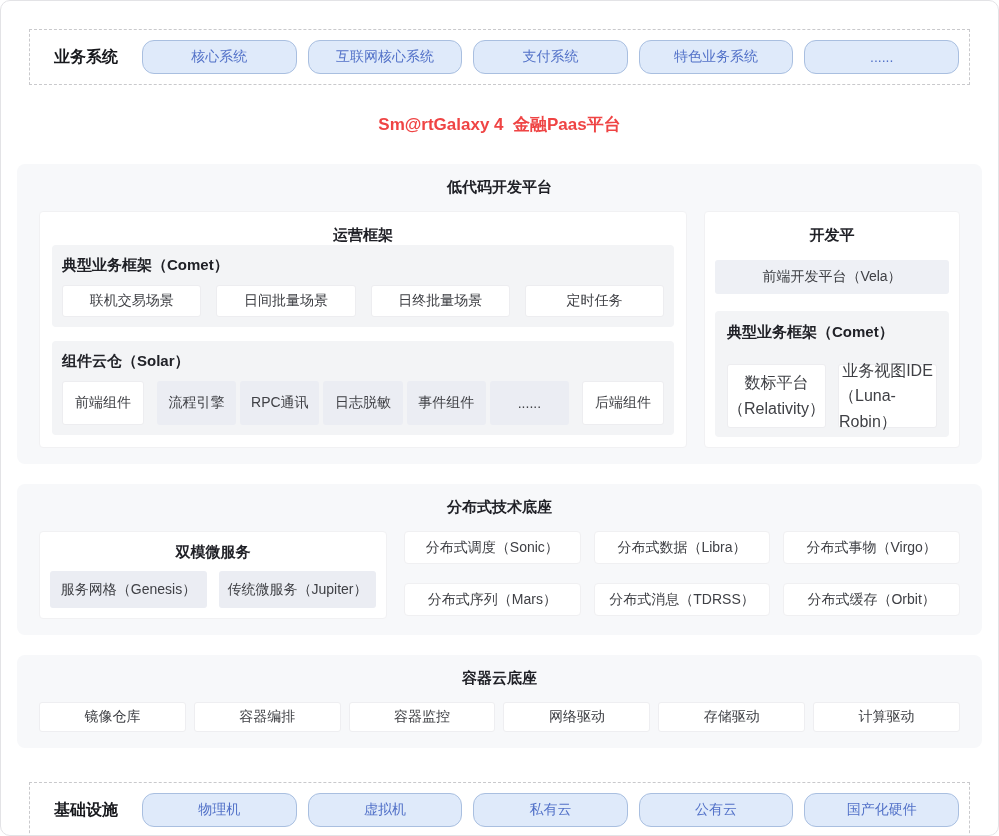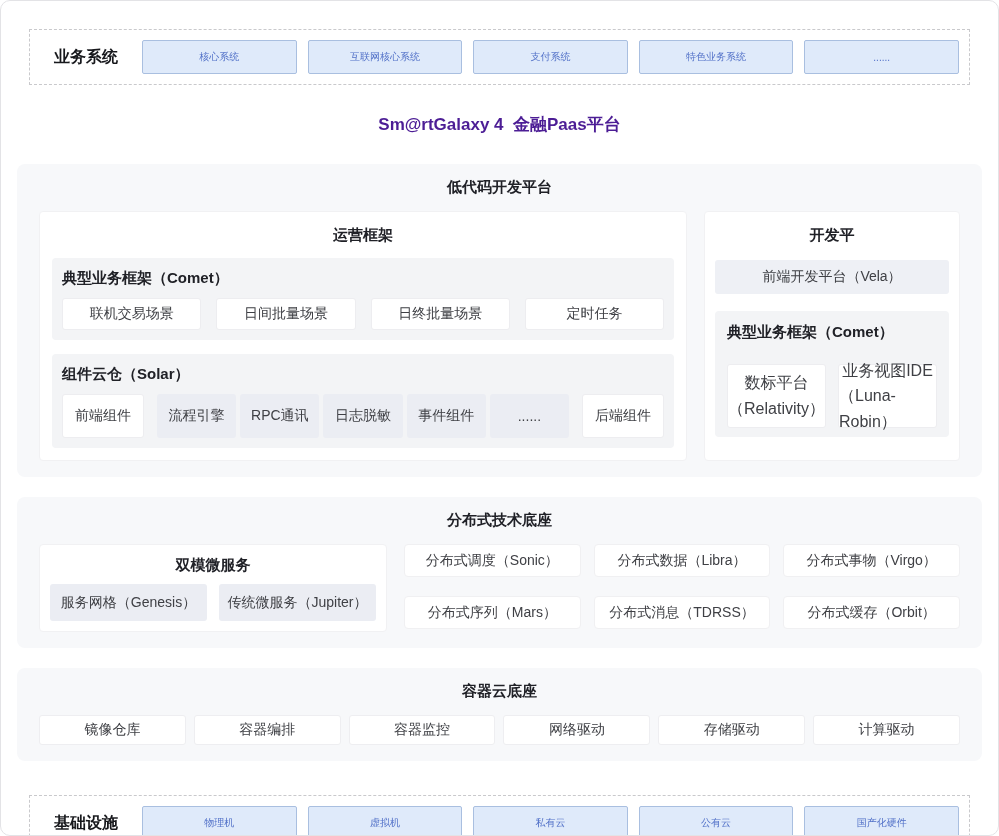--- a/index.html
+++ b/index.html
@@ -13,33 +13,33 @@
   .dashed-row {
     margin: 28px 28px 0; height: 56px;
     border: 1px dashed #c9c9cc;
     display: flex; align-items: center; padding-right: 10px;
   }
   .dashed-row.infra { margin-top: 34px; }
   .row-label { width: 112px; flex: none; text-align: center; font-weight: 700; font-size: 16px; color: #17181c; }
   .row-boxes { flex: 1; display: flex; gap: 11px; }
   .blue-box {
     flex: 1; height: 34px; background: #dfeafa; border: 1px solid #a9bfe0;
-    border-radius: 2px; color: #5271c8; font-size: 10px;
+    border-radius: 12px; color: #5271c8; font-size: 14px;
     display: flex; align-items: center; justify-content: center;
   }
-  .main-title { text-align: center; font-size: 17px; font-weight: 700; color: #4c1d95; margin: 28px 0; white-space: pre; }
+  .main-title { text-align: center; font-size: 17px; font-weight: 700; color: #ef4444; margin: 28px 0; white-space: pre; }
   
   .panel { margin: 0 16px 20px; background: #f7f8fa; border-radius: 8px; padding: 14px 22px 16px; }
   .panel-title { text-align: center; font-size: 15px; font-weight: 700; color: #202127; margin-bottom: 14px; }
   .panel-body { display: flex; gap: 17px; }
   
   .white-card { background: #fff; border: 1px solid #f1f1f3; border-radius: 4px; }
   .card-title { text-align: center; font-size: 15px; font-weight: 700; color: #202127; }
   .left-card { flex: 1; padding: 14px 12px 12px; }
-  .left-card .card-title { margin-bottom: 13px; }
+  .left-card .card-title { }
   .right-card { flex: none; width: 256px; padding: 14px 10px 10px; }
   .right-card .card-title { margin-bottom: 15px; }
   
   .gray-card { background: #f3f4f6; border-radius: 4px; padding: 8px 10px 10px; }
   .gray-card + .gray-card { margin-top: 14px; }
   .gray-card-title { font-size: 15px; font-weight: 700; color: #202127; margin: 3px 0 10px; }
   .box-row { display: flex; gap: 15px; }
   .white-box {
     flex: 1; height: 32px; background: #fff; border: 1px solid #ededf0; border-radius: 3px;
     display: flex; align-items: center; justify-content: center; font-size: 14px; color: #3f4045;

